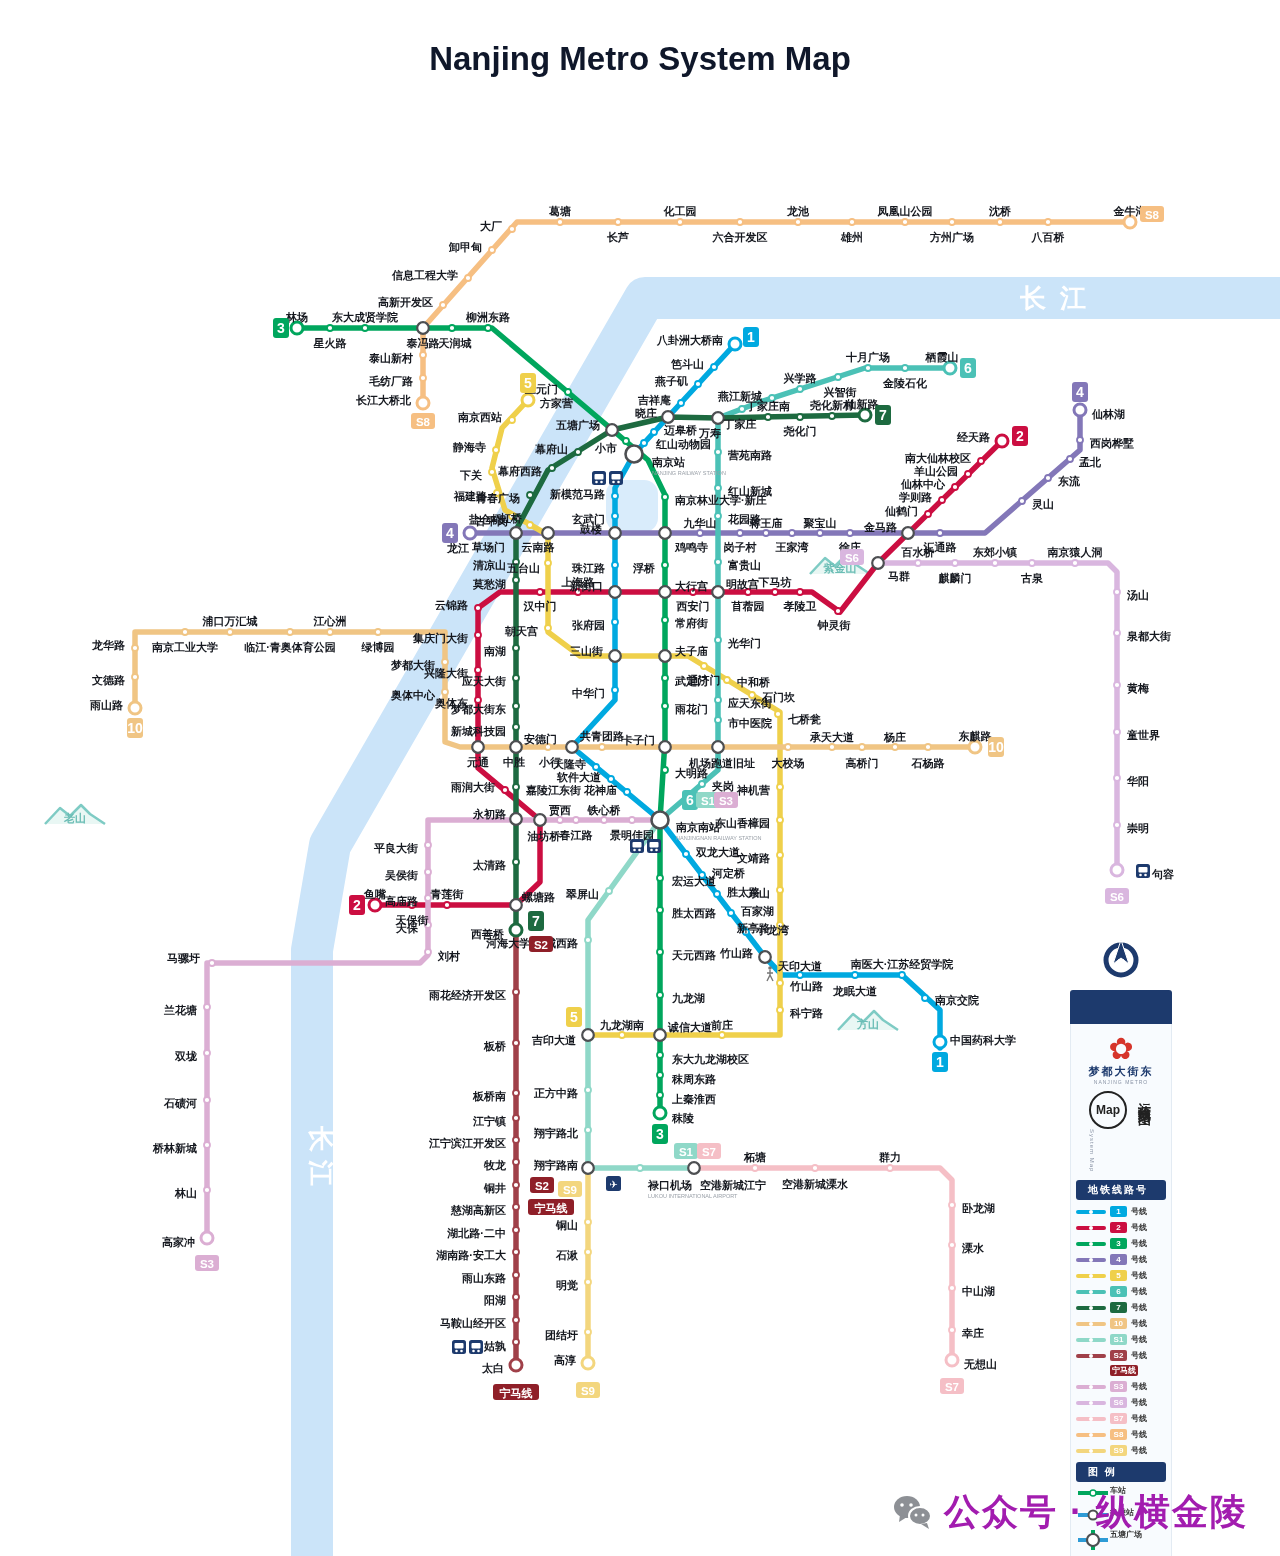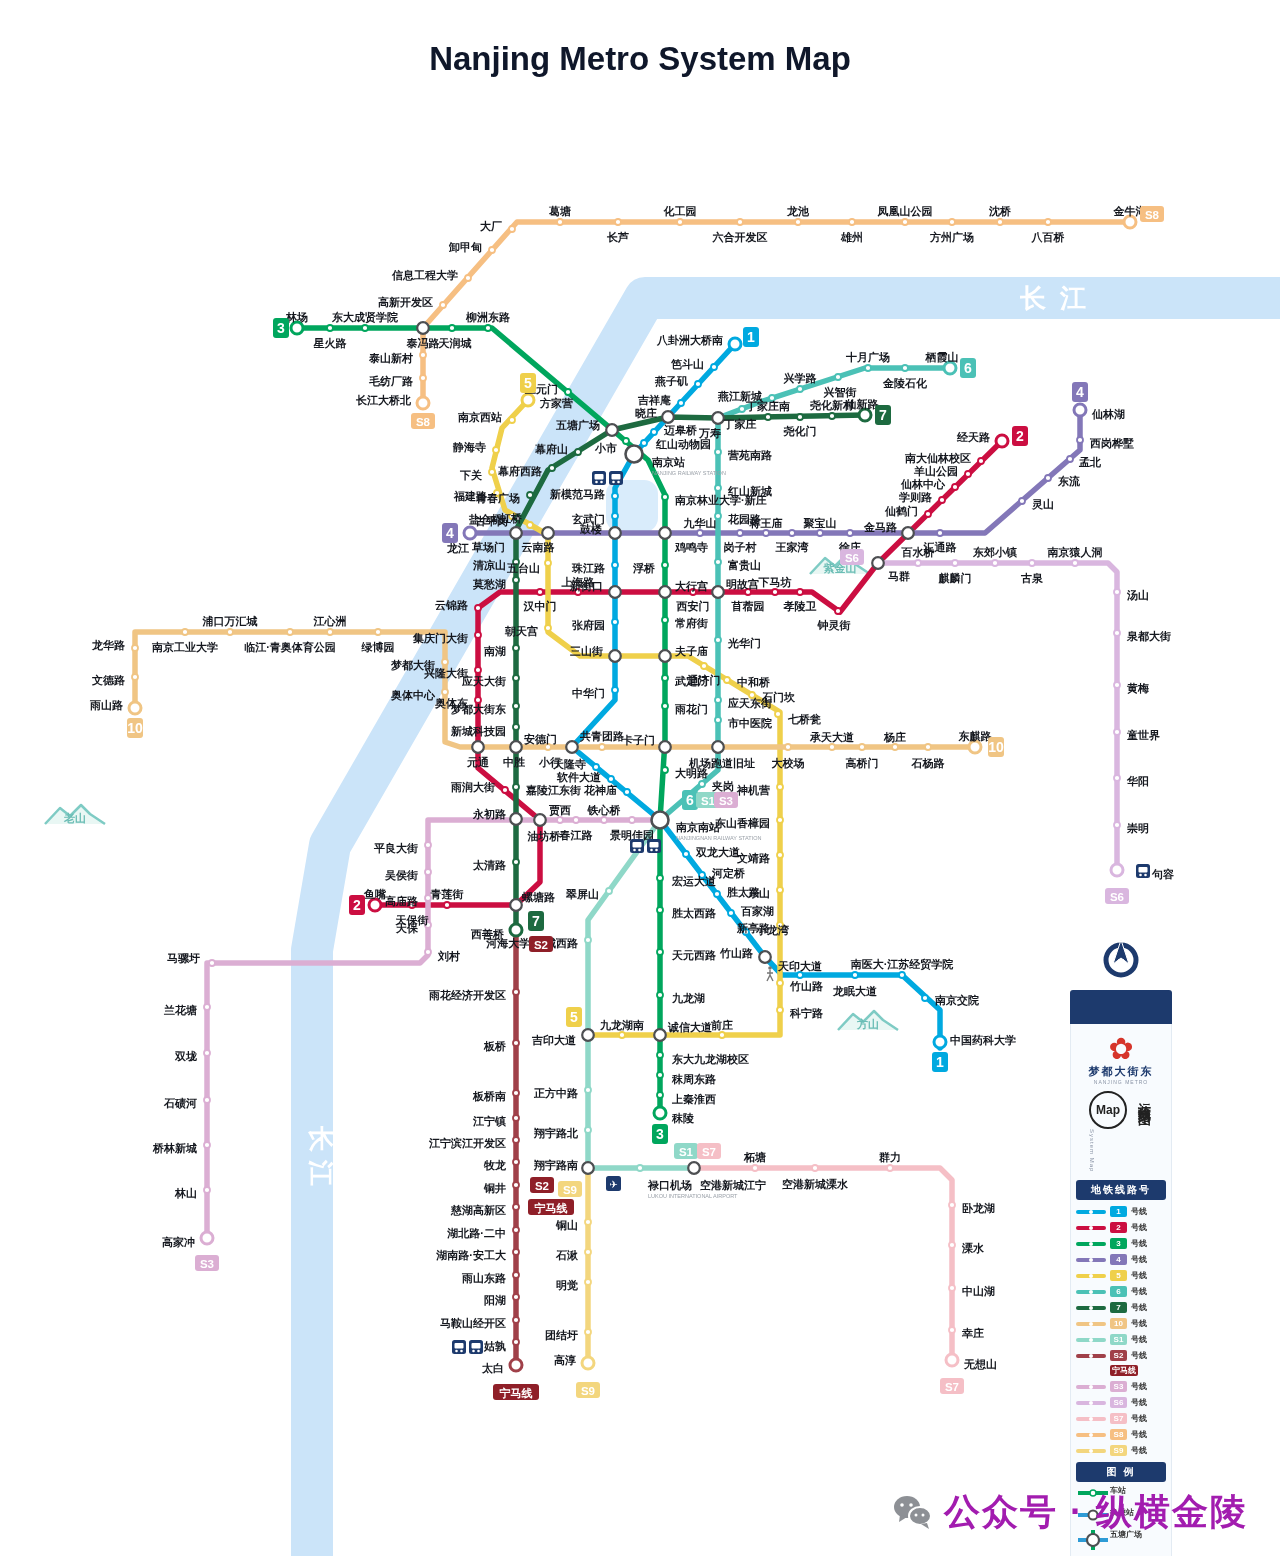--- a/index.html
+++ b/index.html
@@ -14,21 +14,21 @@
   .lg-header{height:34px;background:#1d3a6d;border-radius:3px 3px 0 0;}
   .lg-card{background:#f8fbfe;border:1px solid #e3ebf3;border-top:none;padding:6px 5px 8px 5px;}
   .lg-logo{text-align:center;margin:4px 0 6px 0;}
   .lg-logo .flower{font-size:30px;color:#d6352b;line-height:30px;}
   .lg-logo .zh{font-size:11px;font-weight:700;color:#1d3a6d;letter-spacing:2px;}
   .lg-logo .en{font-size:5px;color:#8a94a6;letter-spacing:1px;}
   .lg-map{display:flex;justify-content:center;align-items:flex-start;gap:8px;margin:6px 0 8px 0;}
   .map-circ{width:34px;height:34px;border:2px solid #222;border-radius:50%;display:flex;align-items:center;justify-content:center;font-size:12px;font-weight:700;color:#222;}
   .sysmap-side{font-size:6px;color:#8a94a6;writing-mode:vertical-rl;letter-spacing:1px;}
   .sysmap-zh{font-size:13px;font-weight:800;color:#222;writing-mode:vertical-rl;letter-spacing:3px;}
-  .lg-pill{background:#1d3a6d;color:#fff;font-size:10px;font-weight:700;text-align:center;border-radius:3px;padding:3px 4px;letter-spacing:2px;margin:4px 0;}
+  .lg-pill{background:#1d3a6d;color:#fff;font-size:10px;font-weight:700;text-align:left;border-radius:3px;padding:3px 12px;letter-spacing:2px;margin:4px 0;}
   .lg-row{display:flex;align-items:center;gap:4px;height:15px;}
   .lg-rows{display:flex;flex-direction:column;gap:1px;}
   .lg-sample{flex:0 0 30px;height:4px;border-radius:2px;position:relative;}
   .lg-sample i{position:absolute;left:50%;top:50%;width:4px;height:4px;margin:-2px;background:#fff;border-radius:50%;}
   .lg-badge{min-width:13px;text-align:center;color:#fff;font-size:8px;font-weight:700;border-radius:2px;padding:1px 2px;line-height:9px;}
   .lg-lbl{font-size:8px;color:#333;font-weight:700;white-space:nowrap;text-align:center;}
   .lg-extra{margin-left:34px;margin-top:-1px;}
   .lg-item{display:flex;align-items:flex-start;gap:0;margin:4px 0;}
   .lg-item svg{flex:0 0 34px;}
   .lg-item .t{font-size:8px;color:#333;font-weight:700;line-height:9px;white-space:pre-line;}

